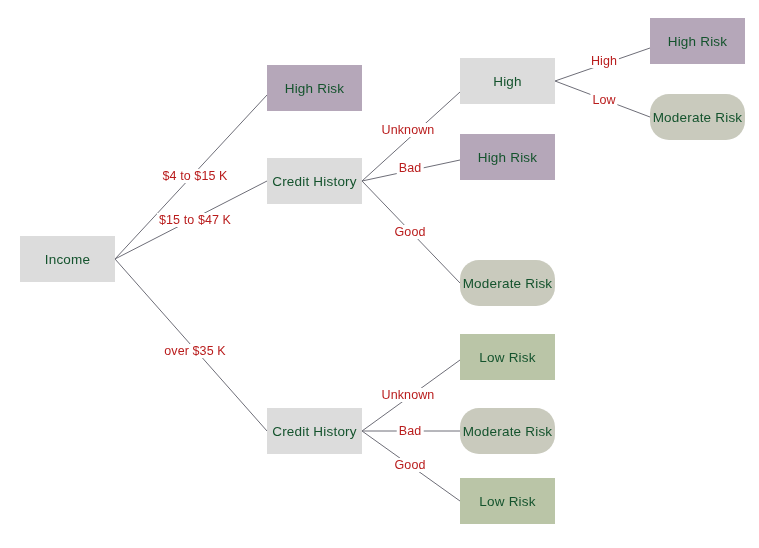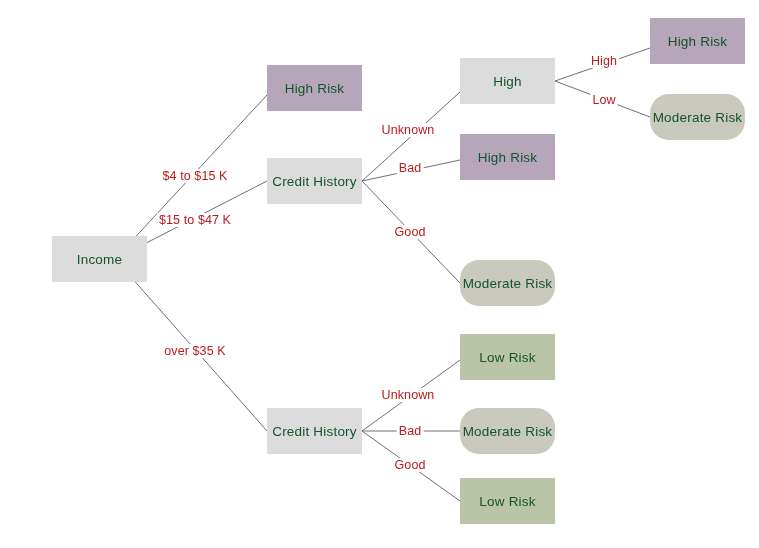--- a/index.html
+++ b/index.html
@@ -70,21 +70,21 @@
       <line x1="362" y1="181" x2="460" y2="92" stroke="#6e6e78" stroke-width="1"></line>
       <line x1="362" y1="181" x2="460" y2="160" stroke="#6e6e78" stroke-width="1"></line>
       <line x1="362" y1="181" x2="460" y2="283" stroke="#6e6e78" stroke-width="1"></line>
       <line x1="555" y1="81" x2="650" y2="48" stroke="#6e6e78" stroke-width="1"></line>
       <line x1="555" y1="81" x2="650" y2="117" stroke="#6e6e78" stroke-width="1"></line>
       <line x1="362" y1="431" x2="460" y2="360" stroke="#6e6e78" stroke-width="1"></line>
       <line x1="362" y1="431" x2="460" y2="431" stroke="#6e6e78" stroke-width="1"></line>
       <line x1="362" y1="431" x2="460" y2="501" stroke="#6e6e78" stroke-width="1"></line>
     </svg>
   <div id="node-layer">
-      <div class="node decision" style="left: 20px; top: 236px; width: 95px; height: 46px; margin-left: 32px;">
+      <div class="node decision" style="left: 20px; top: 236px; width: 95px; height: 46px;">
         <span>Income</span>
       </div>
       <div class="node decision" style="left: 267px; top: 158px; width: 95px; height: 46px;">
         <span>Credit History</span>
       </div>
       <div class="node decision" style="left: 267px; top: 408px; width: 95px; height: 46px;">
         <span>Credit History</span>
       </div>
       <div class="node decision" style="left: 460px; top: 58px; width: 95px; height: 46px;">
         <span>High</span>

